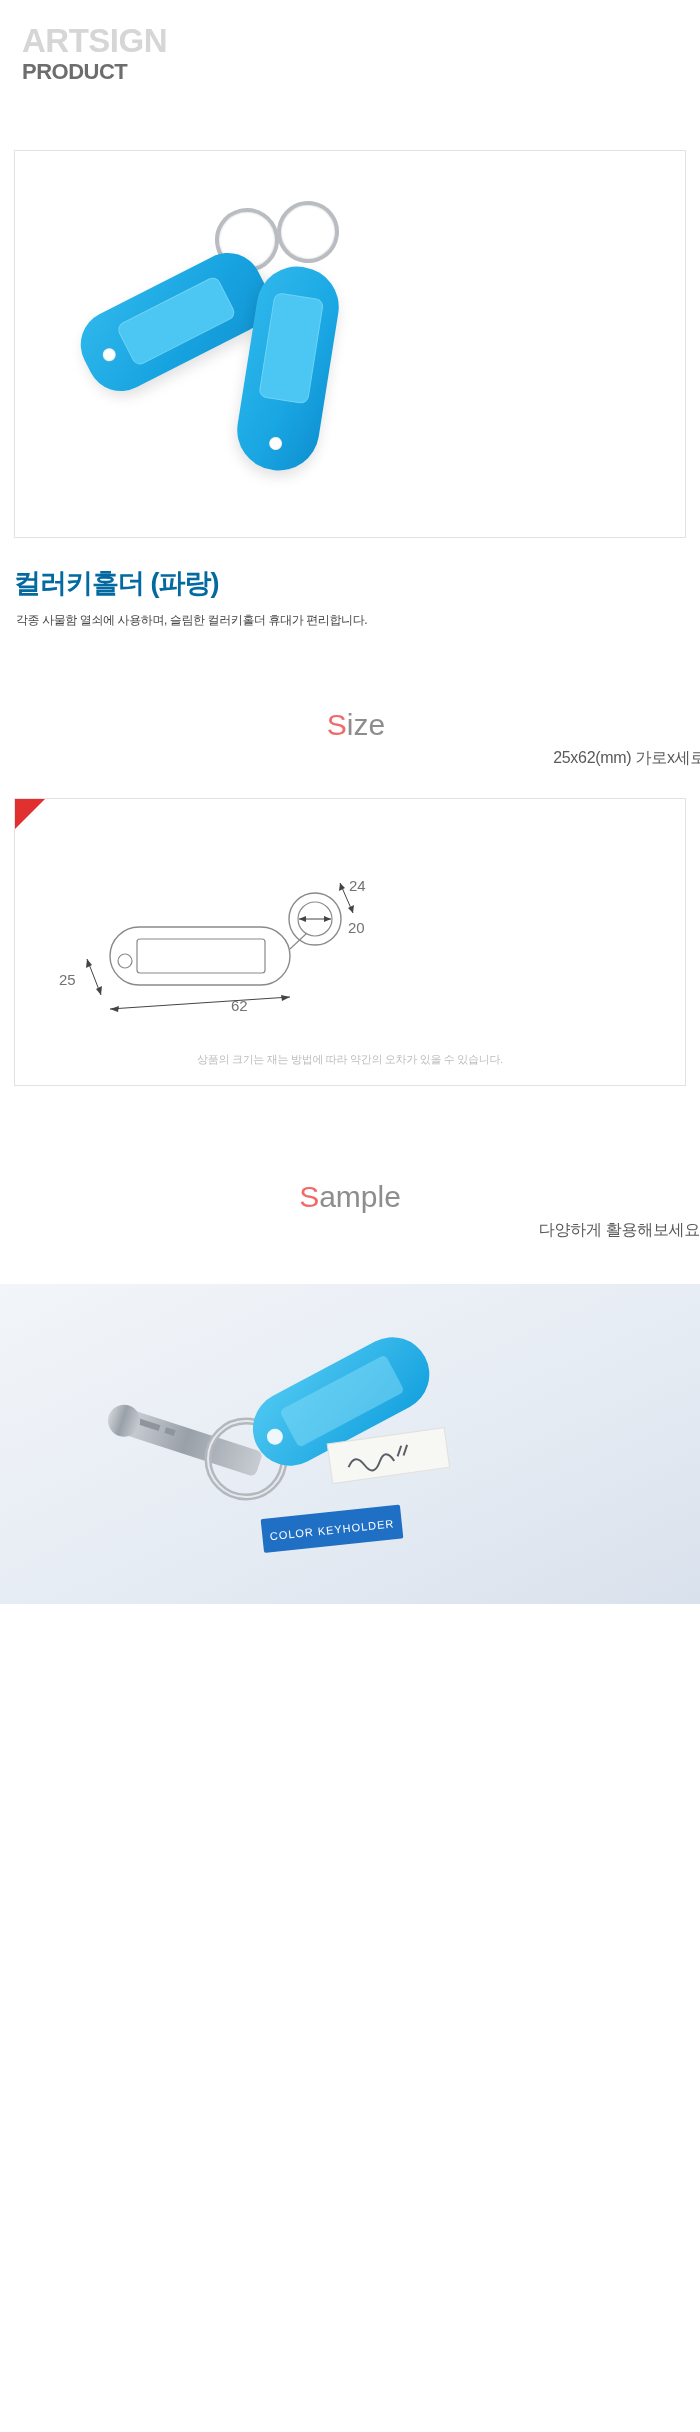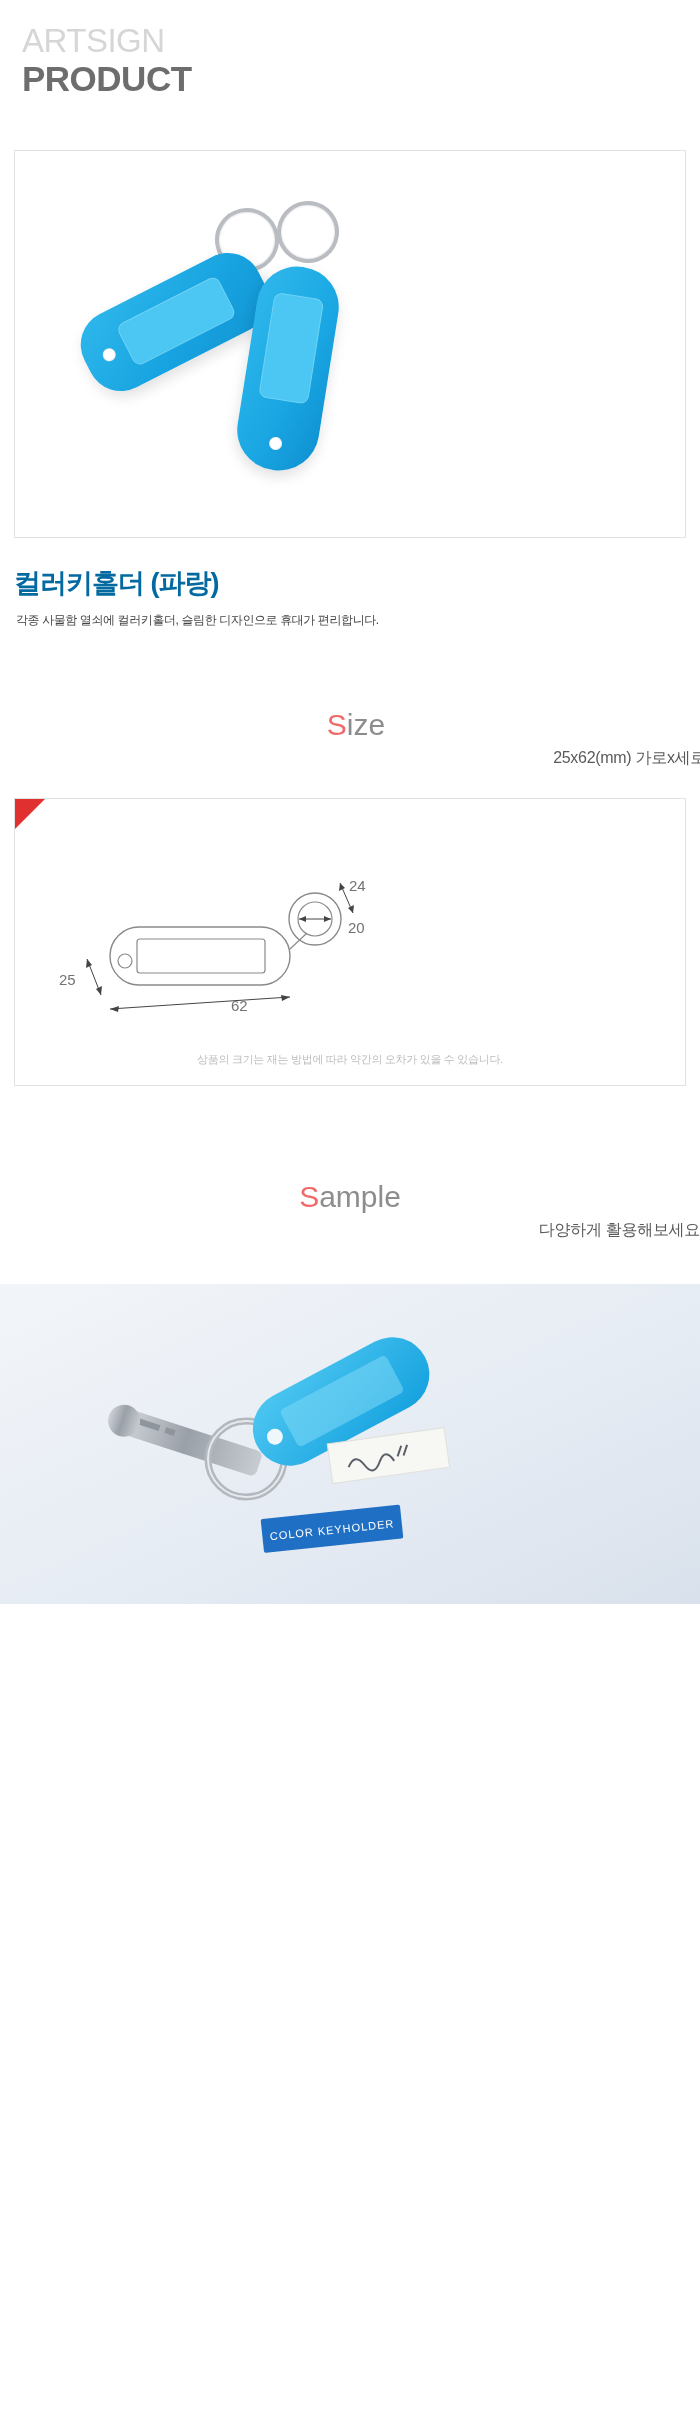--- a/index.html
+++ b/index.html
@@ -24,27 +24,27 @@
 
   
   .brand {
     position: absolute;
     left: 22px;
     top: 24px;
     line-height: 1;
   }
   .brand-line1 {
     font-size: 33px;
-    font-weight: normal;
+    font-weight: bold;
     letter-spacing: -0.5px;
     color: #d6d6d6;
     display: block;
   }
   .brand-line2 {
-    font-size: 35px;
+    font-size: 22px;
     font-weight: bold;
     letter-spacing: -0.5px;
     color: #6d6d6d;
     display: block;
     margin-top: 4px;
   }
 
   
   .framed {
     position: absolute;
@@ -232,21 +232,21 @@
         <div class="hole"></div>
       </div>
       <div class="tag t2">
         <div class="inner"></div>
         <div class="hole"></div>
       </div>
     </div>
   </div>
 
   <div class="title">컬러키홀더 (파랑)</div>
-  <div class="subtitle">각종 사물함 열쇠에 컬러키홀더, 슬림한 디자인으로 휴대가 편리합니다.</div>
+  <div class="subtitle">각종 사물함 열쇠에 사용하며, 슬림한 컬러키홀더 휴대가 편리합니다.</div>
 
   <div class="section-head" id="size-head">
     <div class="word"><span class="cap">S</span><span>ize</span></div>
     <div class="desc">25x62(mm) 가로x세로</div>
   </div>
 
   <div class="framed" id="drawing-box">
     <div class="corner-ribbon small"></div>
 
     <svg width="672" height="250" viewBox="0 0 672 250" style="position:absolute;left:0;top:10px;">

